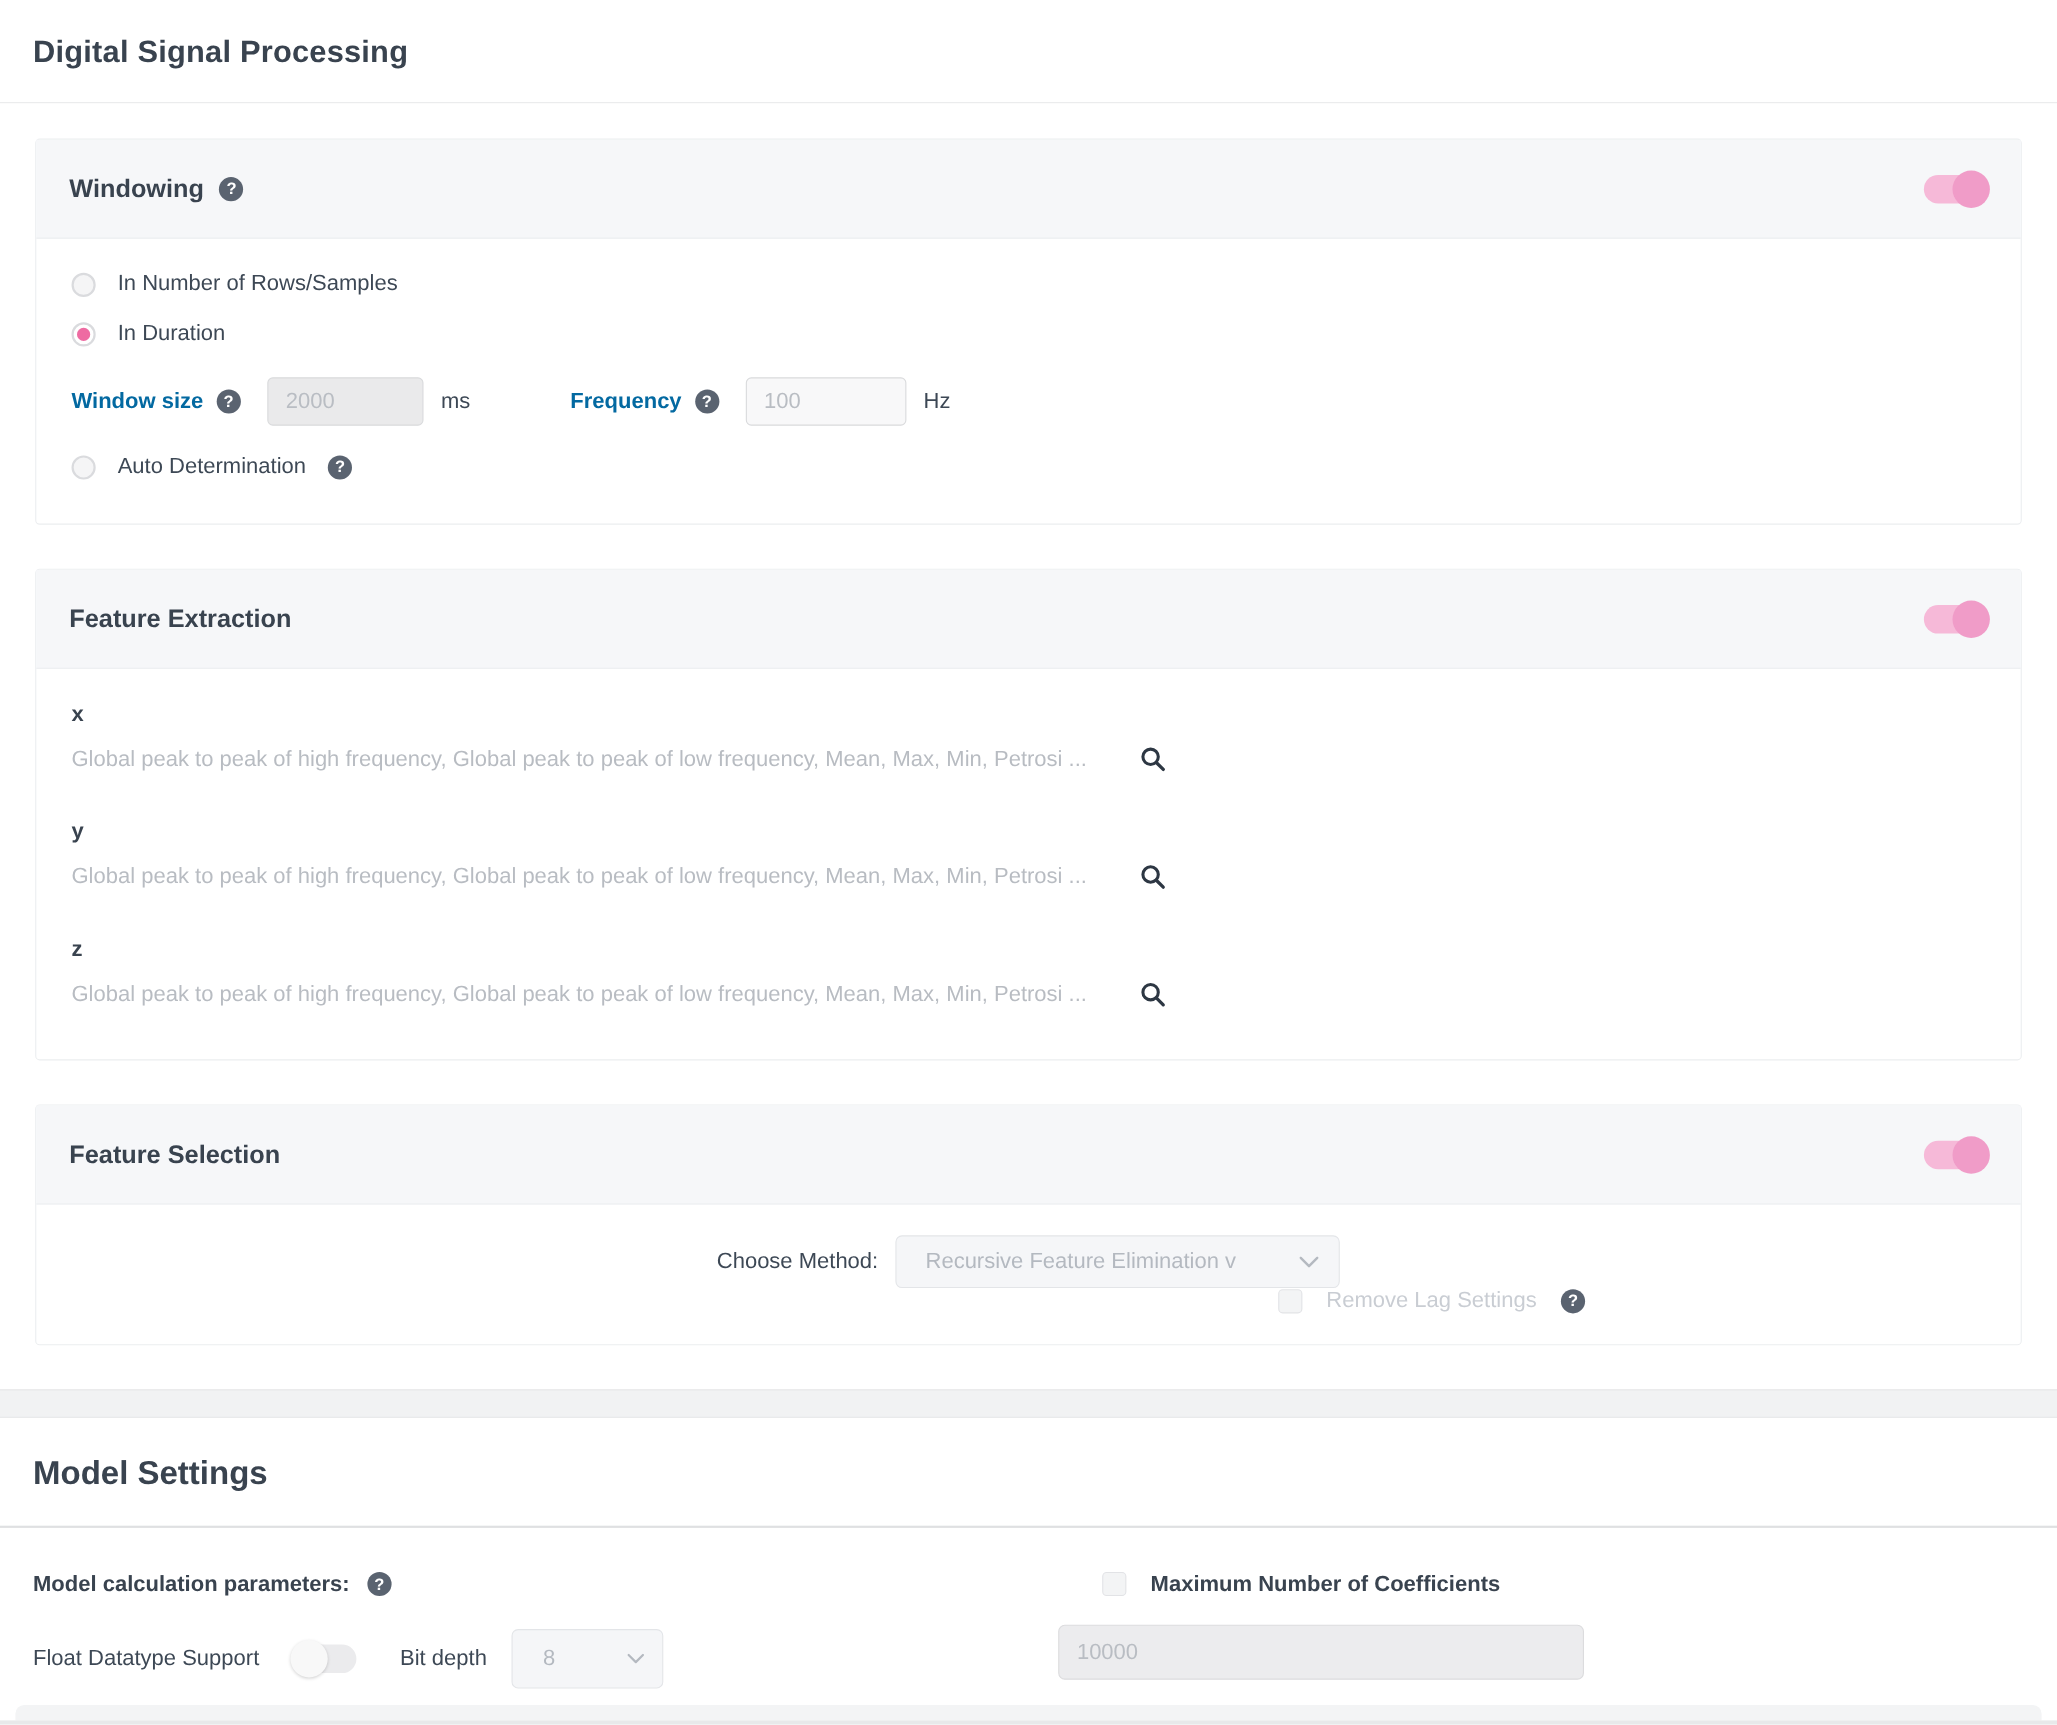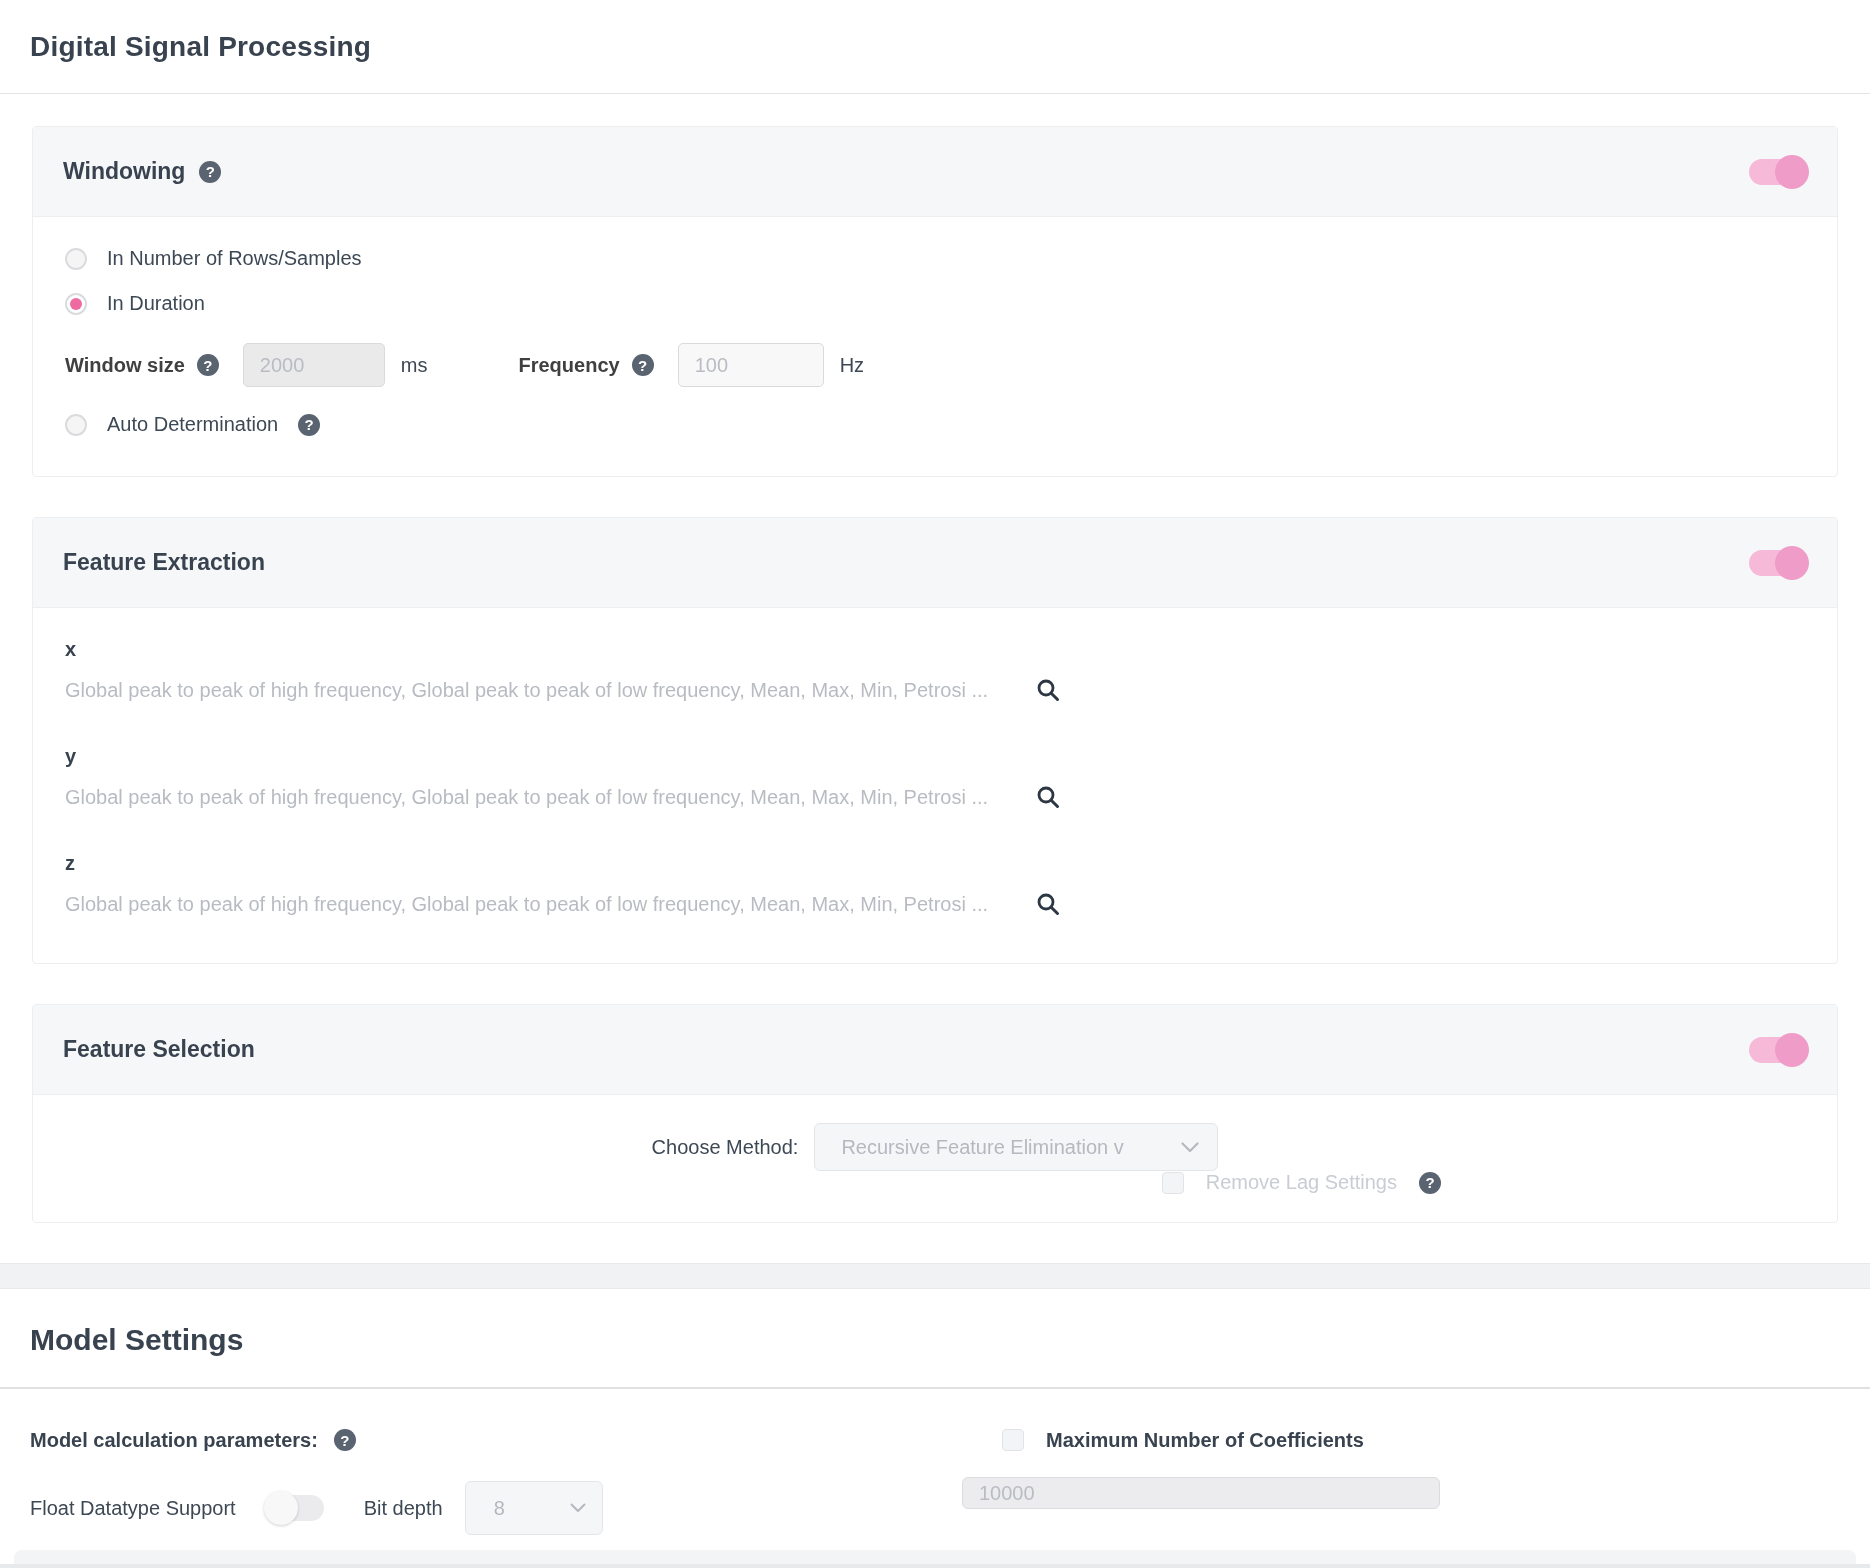--- a/index.html
+++ b/index.html
@@ -41,21 +41,21 @@
 
   
   .card-body { padding:30px 32px 40px; }
   .radio-row { display:flex; align-items:center; gap:20px; margin-bottom:22px; cursor:pointer; }
   .radio { width:22px; height:22px; border-radius:50%; border:2px solid #dadbde; background:#f5f5f6; flex:0 0 auto; position:relative; }
   .radio.checked { background:#ffffff; }
   .radio.checked::after { content:""; position:absolute; inset:3px; border-radius:50%; background:#ee6ba2; }
   .radio-label { font-size:20px; color:#3d4855; }
 
   .ws-row { display:flex; align-items:center; margin:28px 0 26px; }
-  .bold-label { font-weight:700; font-size:20px; color:#404040; }
+  .bold-label { font-weight:700; font-size:20px; color:#0369a1; }
   .ws-row .help { margin-left:12px; }
   .txt-input {
     height:44px; border:1px solid #d9dadc; border-radius:5px; padding:0 16px;
     font-family:"Liberation Sans", sans-serif; font-size:20px; color:#3d4855; outline:none;
   }
   .txt-input::placeholder { color:#b9bdc3; opacity:1; }
   .input-gray  { background:#eaeaeb; width:142px; margin-left:24px; }
   .input-light { background:#f8f8f9; width:146px; margin-left:24px; }
   .unit { margin-left:16px; font-size:20px; color:#3d4855; }
   .freq-gap { margin-left:64px;padding-left:27px; }
@@ -96,21 +96,21 @@
   .ms-left { width:932px; }
   .ms-right { flex:1; }
   .ms-row-a { display:flex; align-items:center; gap:16px; height:30px; }
   .ms-row-b { display:flex; align-items:center; margin-top:26px; }
   .ms-label-bold { font-size:20px; font-weight:700; color:#39434f; }
   .float-label { font-size:20px; color:#3d4855; }
   .ms-row-b .toggle { margin-left:30px; }
   .bitdepth-label { margin-left:40px; font-size:20px; color:#3d4855; }
   .bitdepth-select { width:138px; height:54px; padding:0 16px 0 28px; margin-left:22px; font-size:20px; }
   .chk-row { display:flex; align-items:center; gap:22px; height:30px;padding-left:40px; }
-  .coeff-input { width:478px; margin-top:22px; background:#ececee; border-color:#dcdcde; border-radius:6px; height:32px; }
+  .coeff-input { width:478px; margin-top:22px; background:#ececee; border-color:#dcdcde; border-radius:6px; height:50px; }
 
   
   .bottom-strip { position:absolute; bottom:4px; left:14px; right:14px; height:14px; background:#f3f4f5; border-radius:8px 8px 0 0; }
   .bottom-edge { position:absolute; bottom:0; left:0; right:0; height:4px; background:#e8e9ea; }
 
   svg { display:block; }
 </style>
 </head>
 <body>
 

